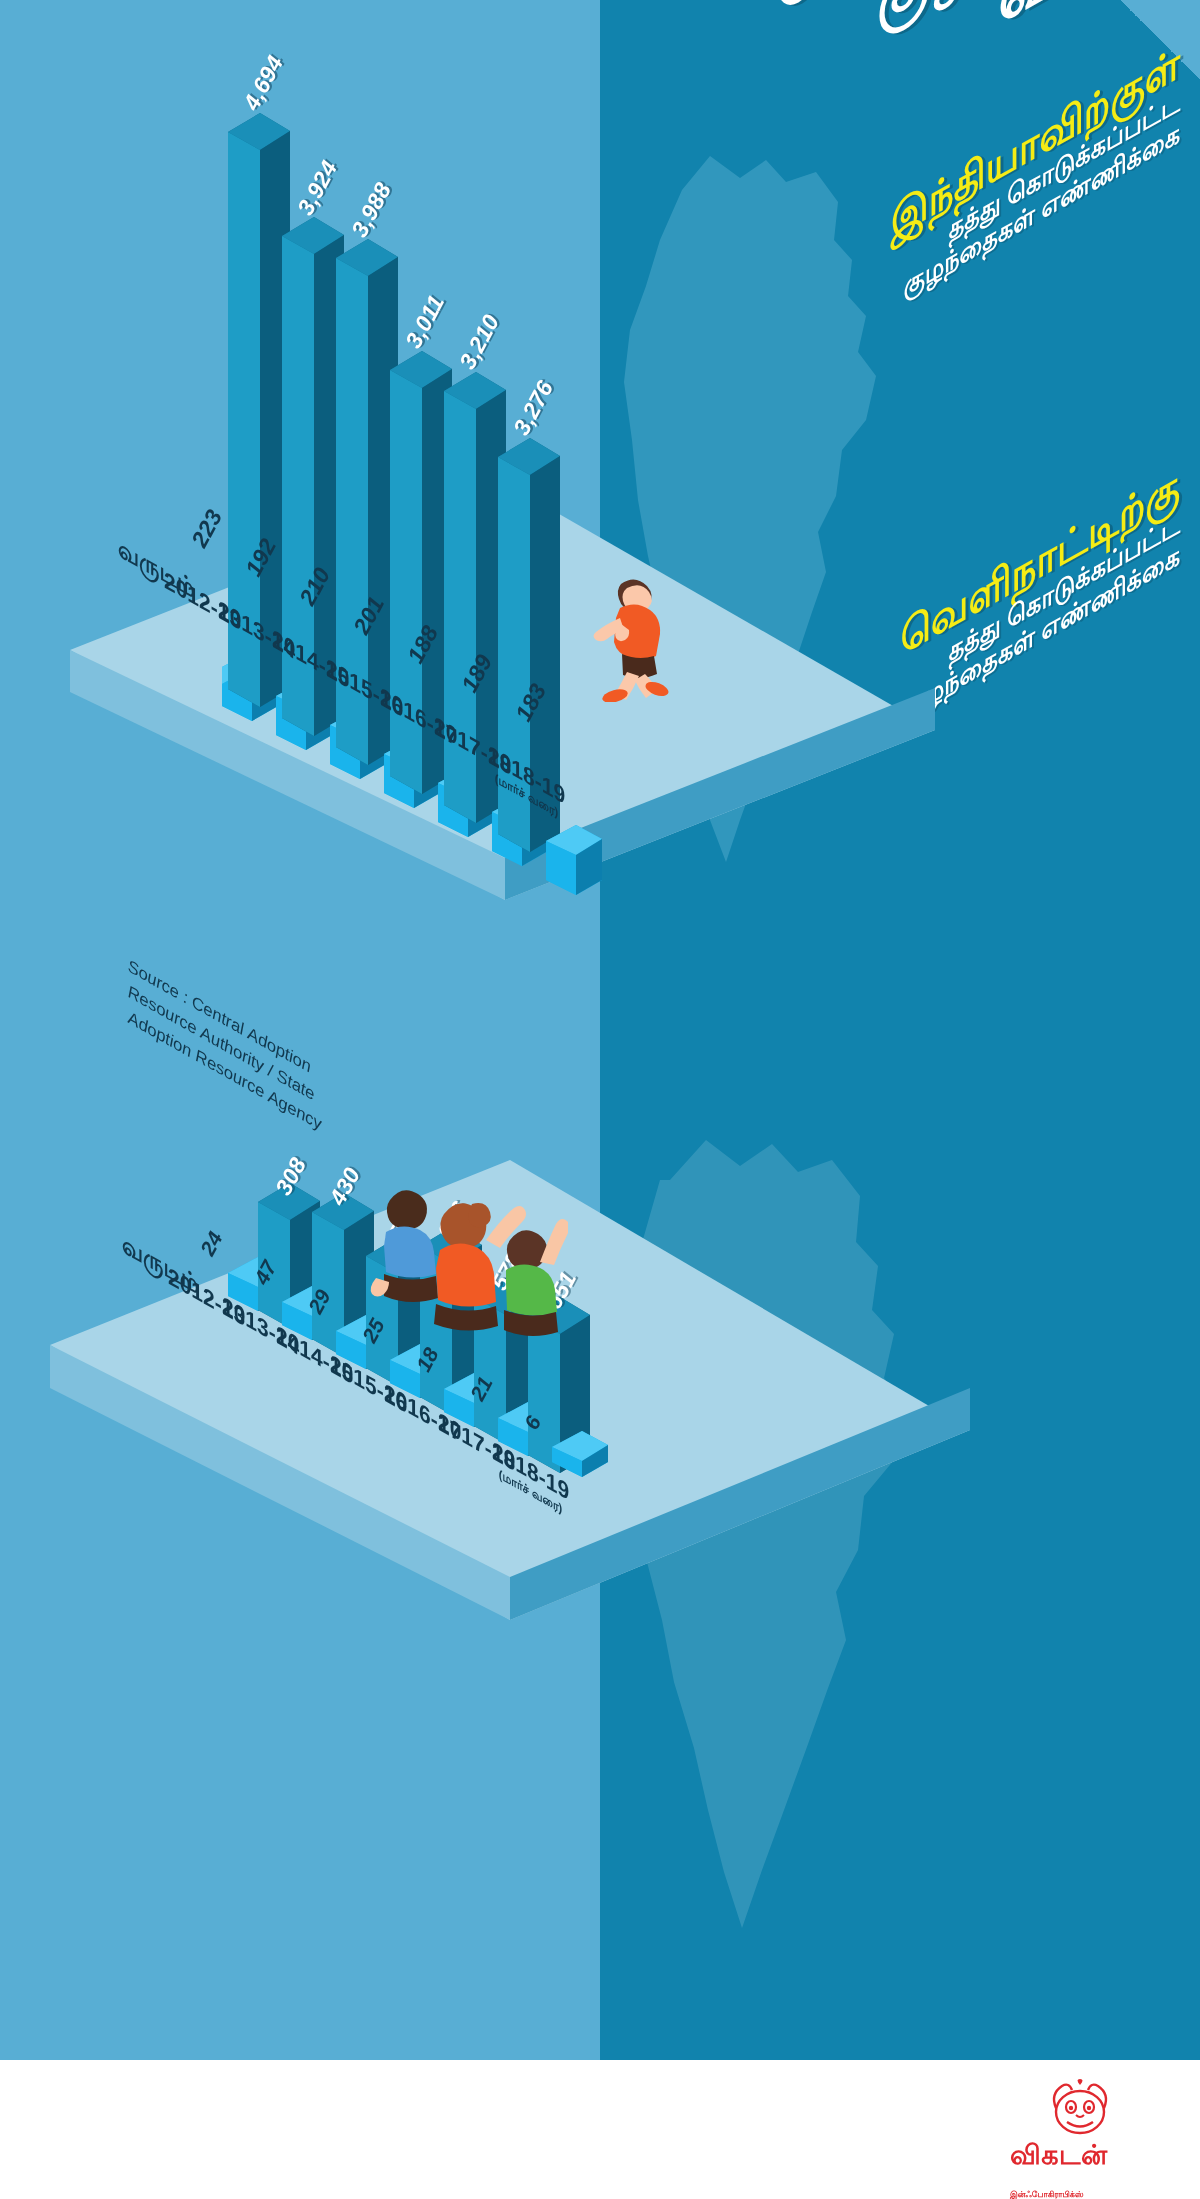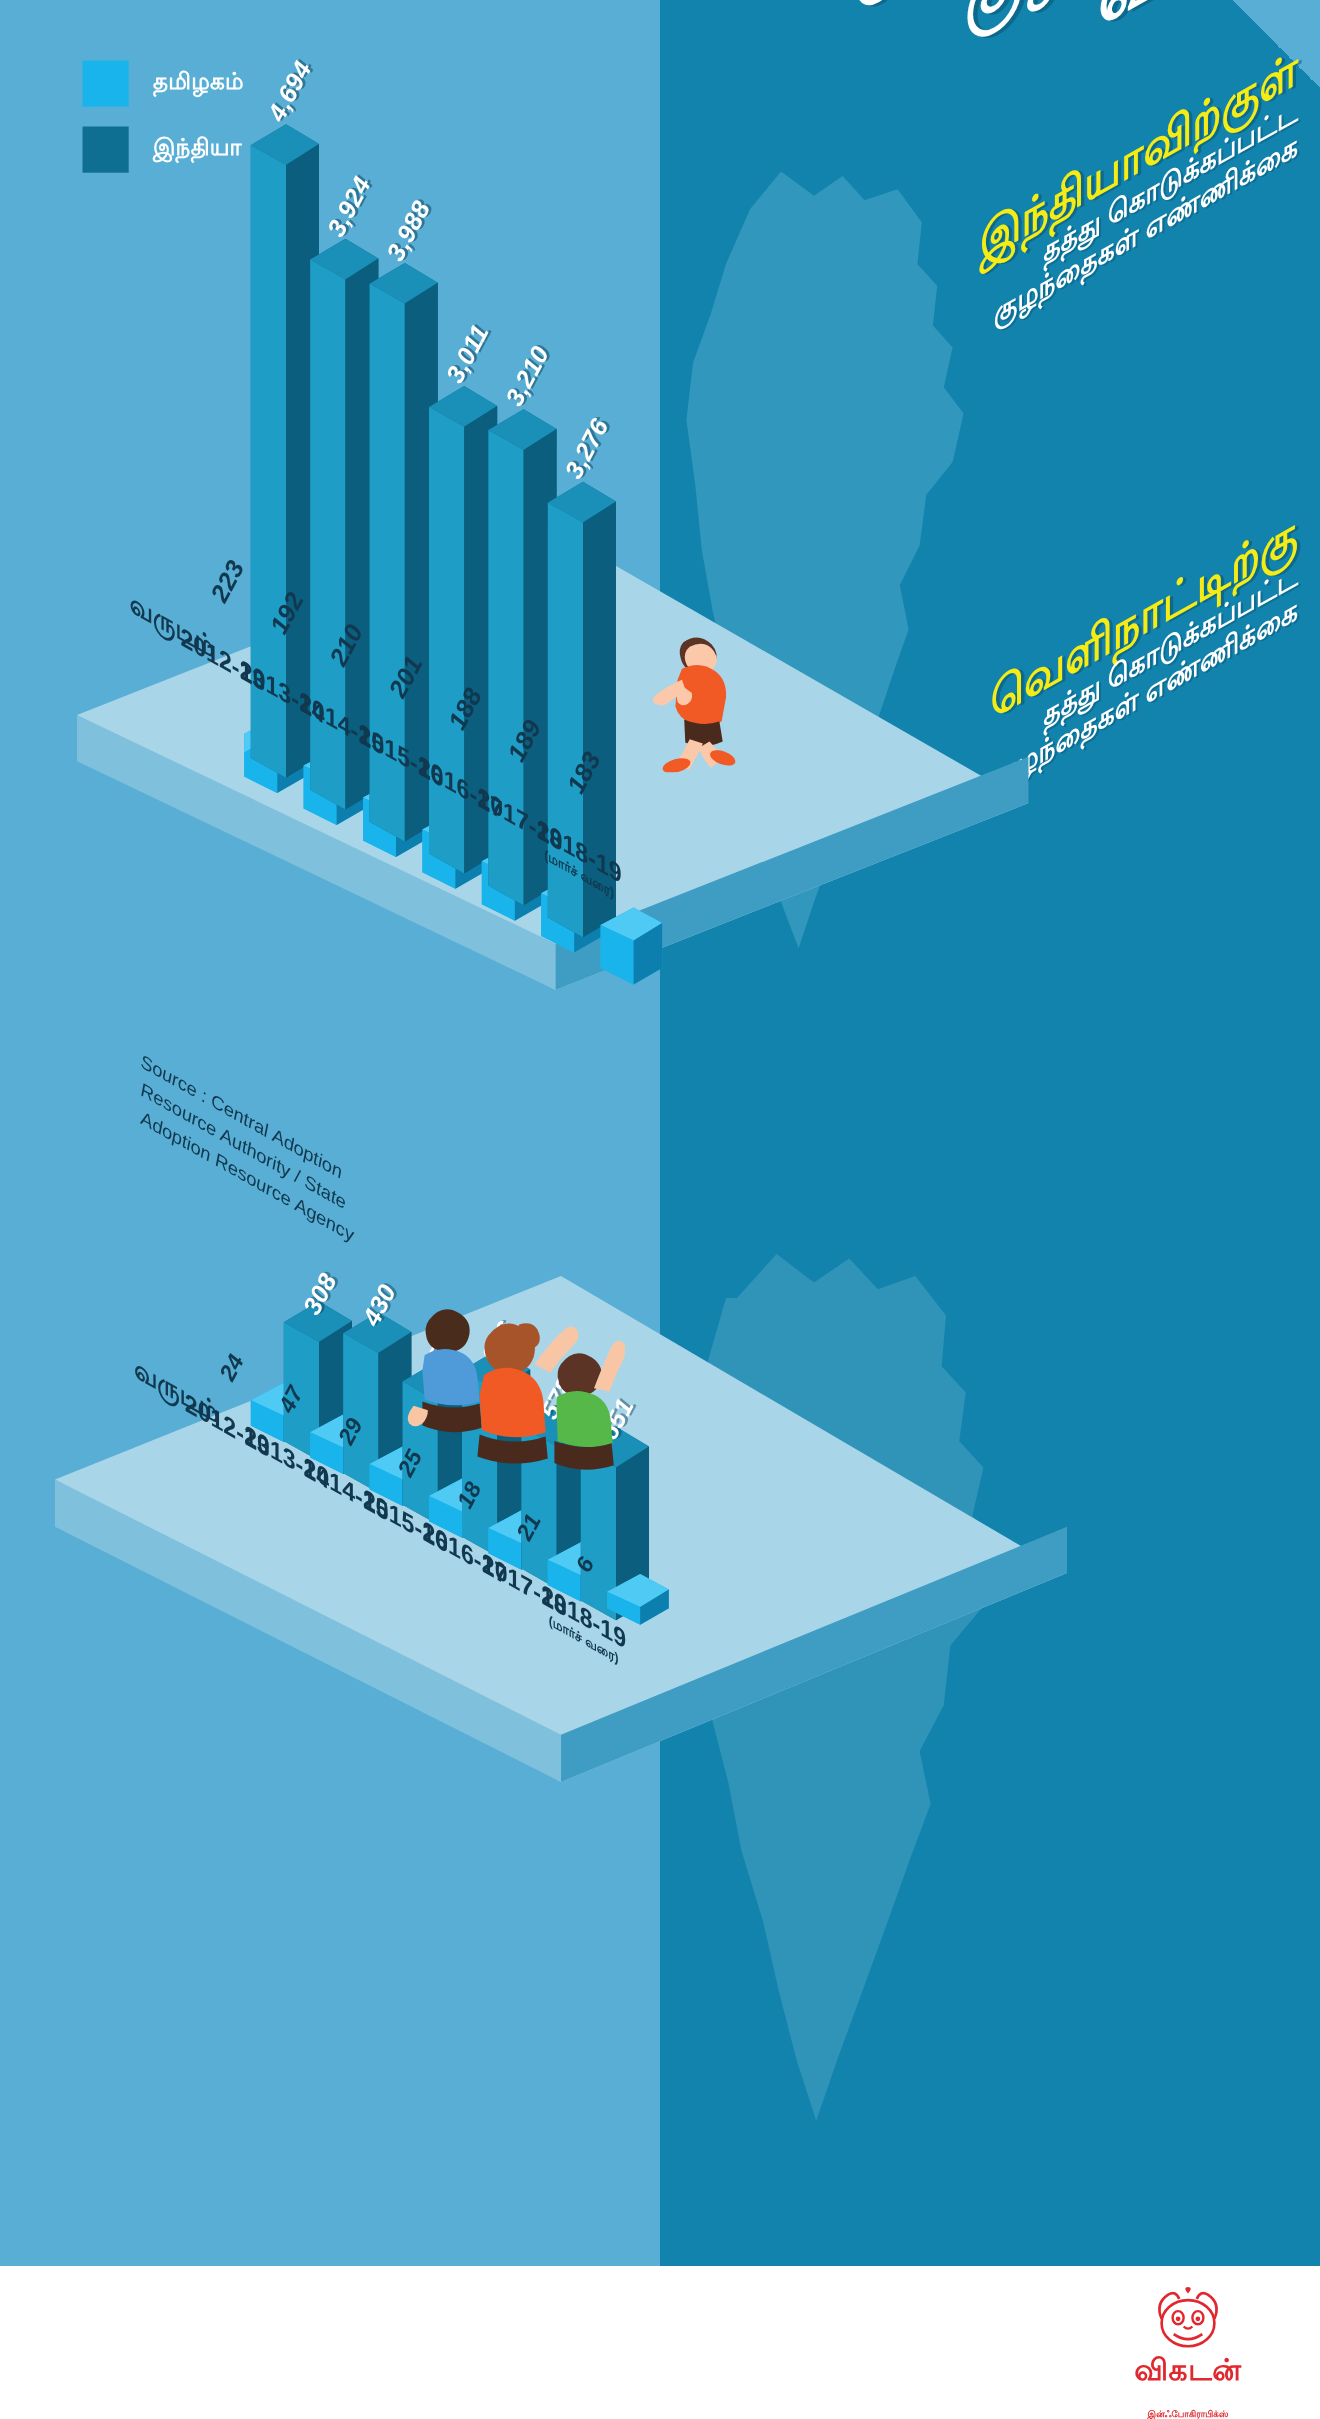--- a/index.html
+++ b/index.html
@@ -68,21 +68,21 @@
   .ysub{font-size:11px;display:block;text-align:center;}
 
   
   .source{position:absolute;left:128px;top:952px;color:#11384e;font-style:italic;font-size:16px;
      line-height:1.45;white-space:nowrap;transform-origin:left top;
      transform:matrix(1,0.56,0,1.12,0,0);}
 
   
   .footer{position:absolute;left:30px;top:2098px;color:#11384e;font-size:19px;font-weight:bold;
      line-height:1.5;}
-  .logo{position:absolute;left:1010px;top:2078px;width:140px;text-align:center;}
+  .logo{position:absolute;left:1010px;top:2078px;width:140px;text-align:left;}
   .logo-word{color:#e0282e;font-size:27px;font-weight:bold;letter-spacing:.5px;}
   .logo-sub{color:#e0282e;font-size:8px;font-weight:bold;margin-top:16px;}
 
   
   .person{position:absolute;}
   .person svg{display:block;}
 </style>
 </head>
 <body>
 
@@ -104,30 +104,20 @@
 
   <div class="map" style="left:560px;top:1120px;opacity:.18;">
     <svg width="420" height="820" viewBox="0 0 420 820">
       <path fill="#bfe2f0" d="M110 60 L146 20 L180 46 L212 24 L238 52 L272 40 L300 76 L296 122
         L318 146 L312 190 L334 214 L324 258 L346 288 L334 340 L304 376 L298 430 L276 472
         L286 520 L268 568 L248 624 L224 690 L202 750 L182 808 L164 752 L148 690 L134 628
         L114 562 L102 500 L86 438 L74 372 L66 300 L58 232 L66 168 L84 116 L100 60 Z"></path>
     </svg>
   </div>
 
-  <div class="legend">
-    <div class="legend-row">
-      <div class="swatch" style="background:#1ab4ec;"></div>
-      <div class="legend-label">தமிழகம்</div>
-    </div>
-    <div class="legend-row">
-      <div class="swatch" style="background:#0e6f93;"></div>
-      <div class="legend-label">இந்தியா</div>
-    </div>
-  </div>
 
   <div class="iso-head title-main">
     <div>தத்து</div>
     <div>கொடுக்கப்பட்ட</div>
     <div>குழந்தைகள்</div>
     <div>விவரம்</div>
   </div>
 
   <div class="iso-head sub1">
     <div class="y">இந்தியாவிற்குள்</div>

